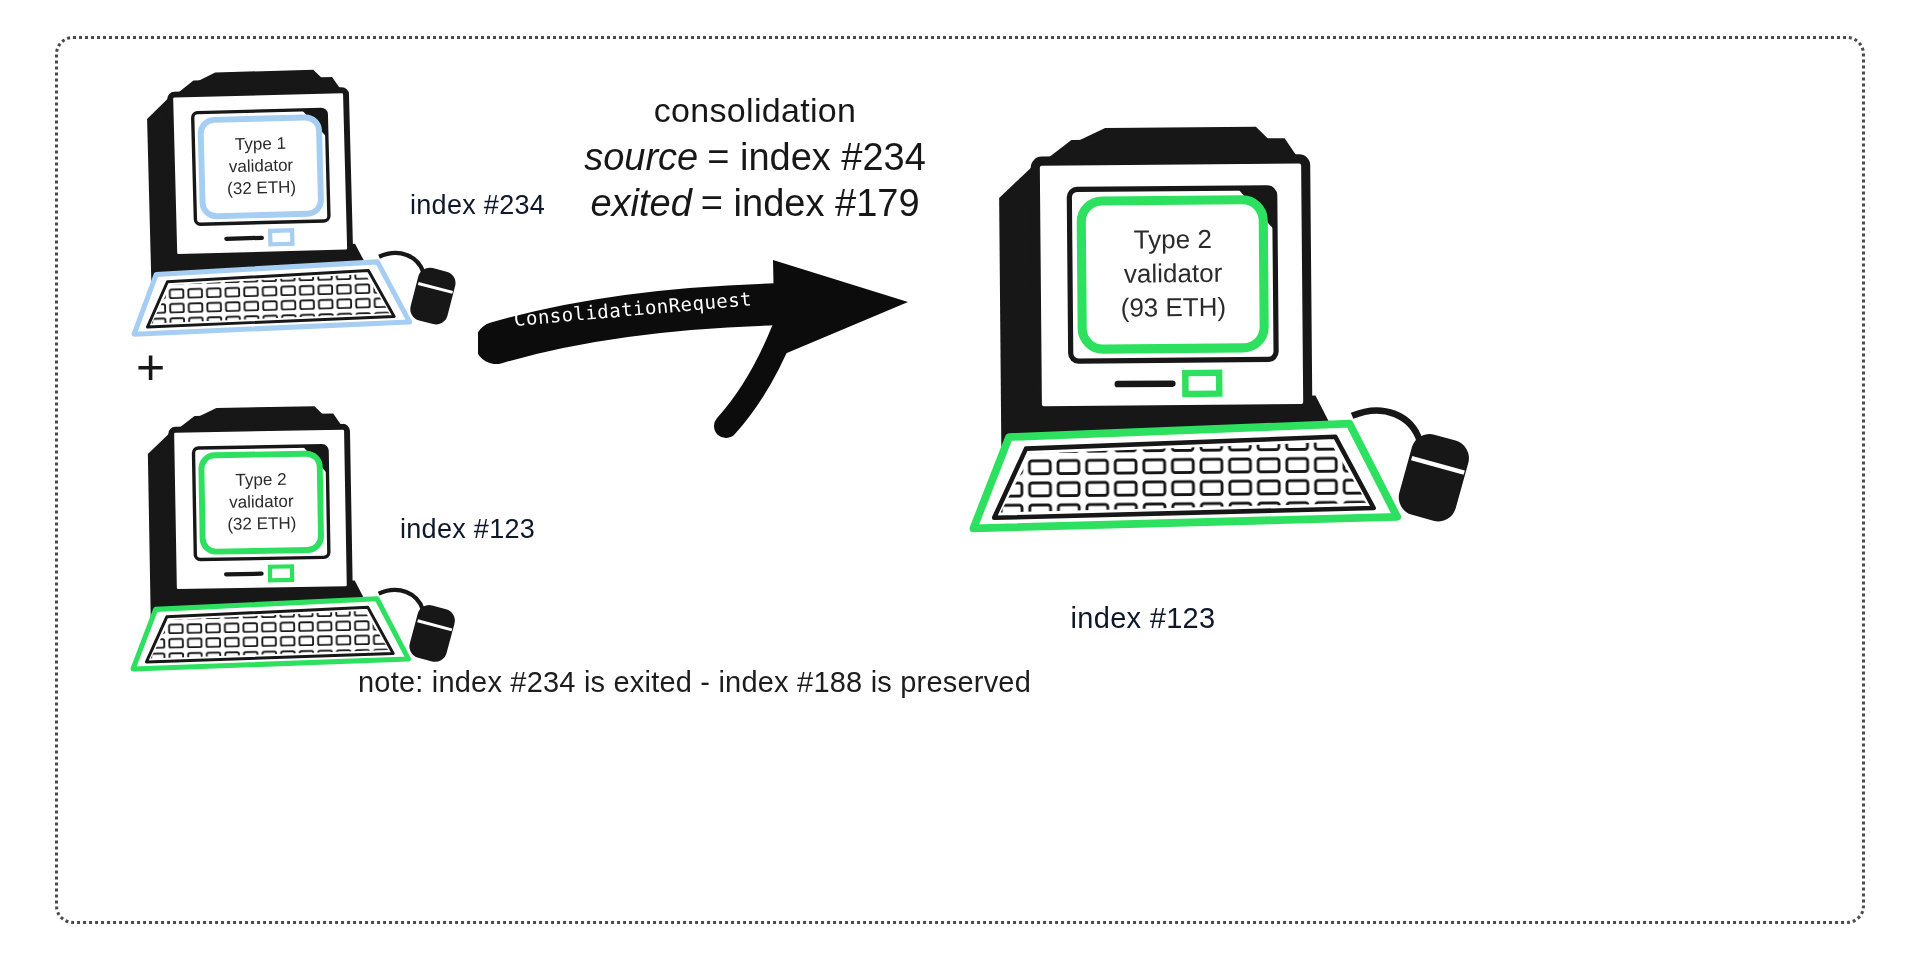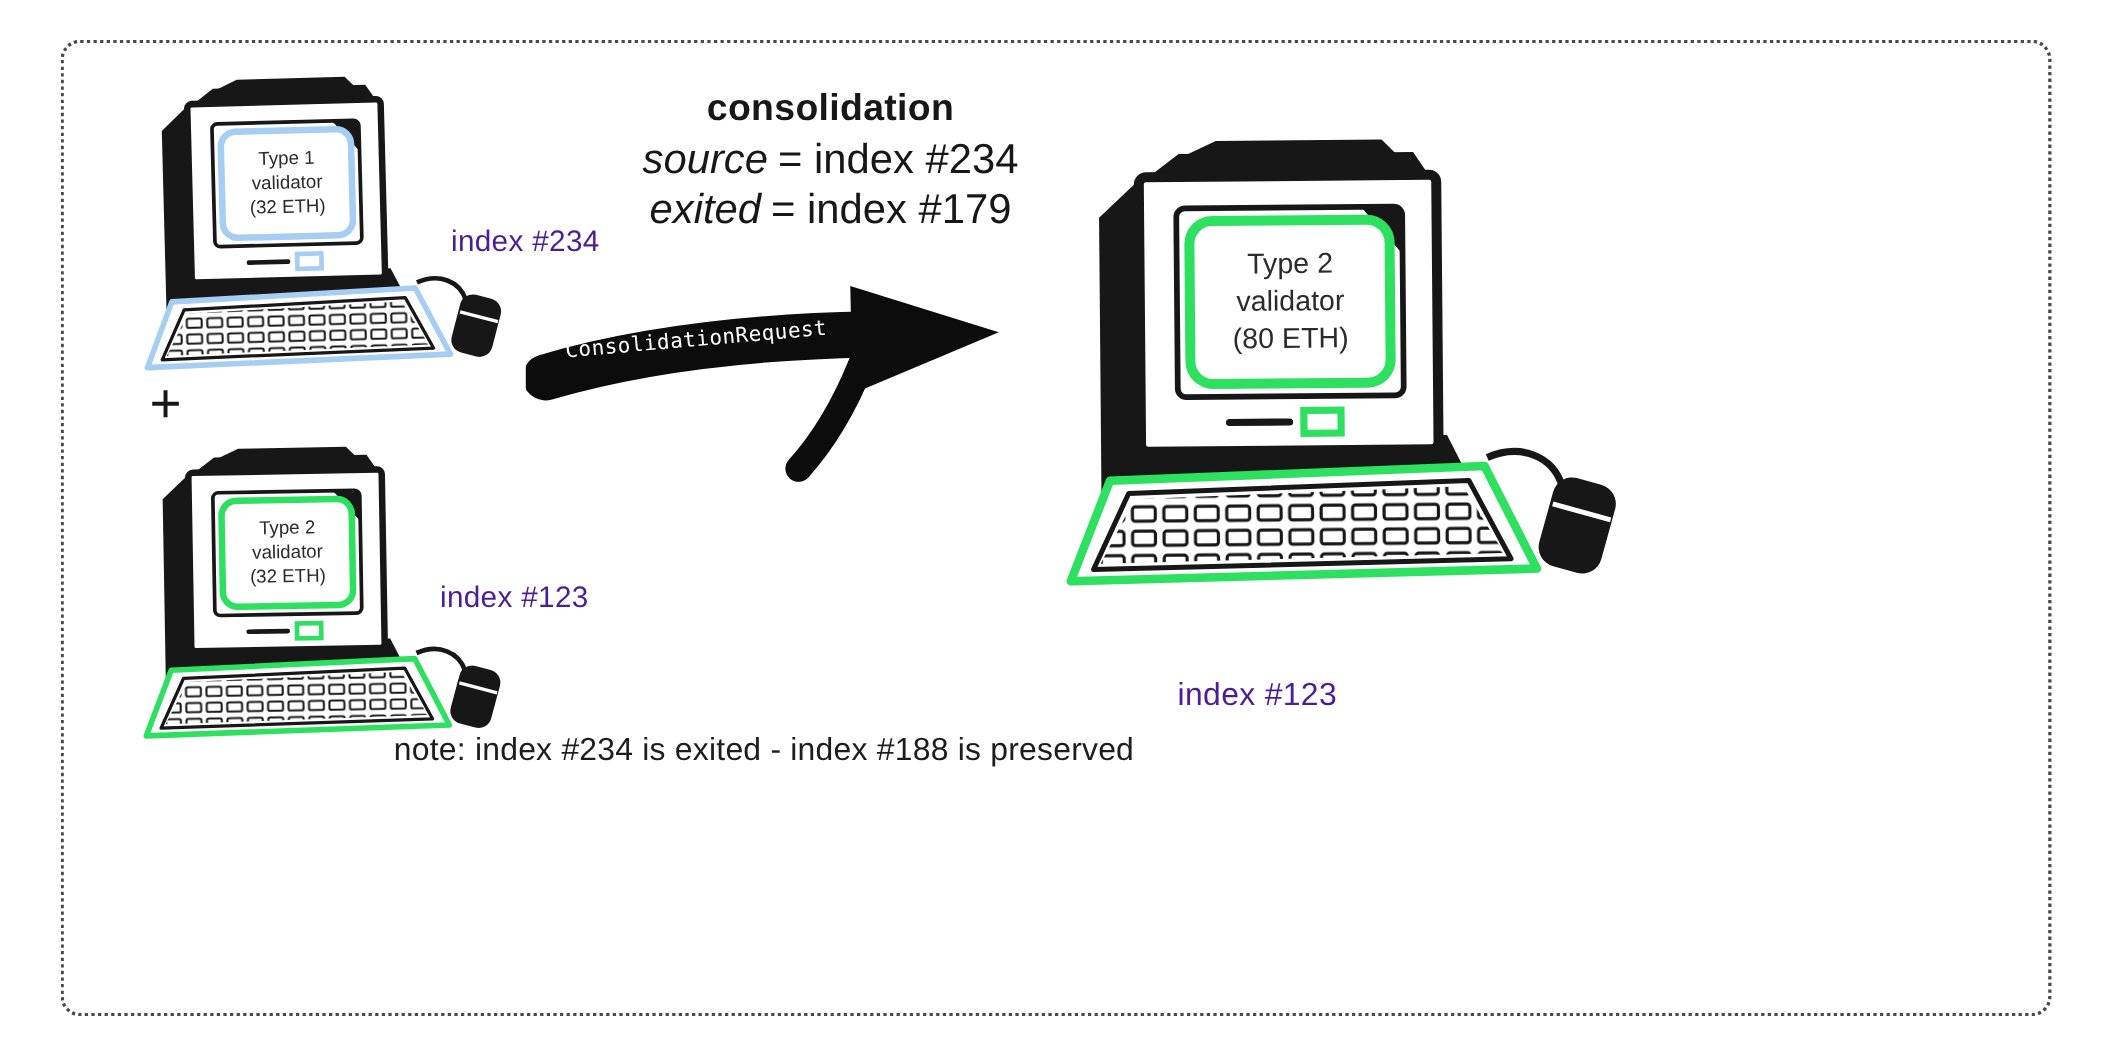--- a/index.html
+++ b/index.html
@@ -19,30 +19,30 @@
 
   .screen-text {
     position:absolute; left:29.8%; top:17.4%; width:31.9%; height:34.2%;
     display:flex; flex-direction:column; align-items:center; justify-content:center;
     text-align:center; color:#2b2b2b; line-height:1.3; font-weight:400;
   }
   .computer.small .screen-text { font-size:17px; }
   .computer.large .screen-text { font-size:26px; }
 
   .index-label {
-    position:absolute; font-size:27px; color:#4c1d95; letter-spacing:0.3px;margin-top:14px;
+    position:absolute; font-size:27px; color:#0f172a; letter-spacing:0.3px;
   }
   .label-a { left:410px; top:190px; }
   .label-b { left:400px; top:514px; }
   .label-c { left:1043px; top:602px; width:200px; text-align:center; font-size:29px; }
 
   .plus { position:absolute; left:136px; top:338px; font-size:50px; font-weight:500; color:#171717; }
 
   .center-text { position:absolute; left:505px; top:74px; width:500px; text-align:center; color:#171717; }
-  .center-title { font-size:34px; font-weight:700; line-height:48px; letter-spacing:0.3px; }
+  .center-title { font-size:34px; font-weight:400; line-height:48px; letter-spacing:0.3px;margin-top:12px; }
   .center-line { font-size:38px; line-height:46px; }
   .center-line .it { font-style:italic; margin-right:9px; }
 
   .arrow-svg { position:absolute; left:478px; top:228px; width:450px; height:215px; }
   .arrow-label {
     position:absolute; left:514px; top:308px; width:300px;
     font-family:"DejaVu Sans Mono", monospace; font-size:19px; color:#ffffff;
     letter-spacing:0.5px; transform:rotate(-5deg); transform-origin:left center;
     white-space:nowrap;
   }
@@ -136,18 +136,18 @@
 </svg>
 <div class="arrow-label">ConsolidationRequest</div>
 
 <div class="computer large computer-c" style="color: rgb(46, 224, 95);">
   <svg viewBox="0 0 440 330">
       <use href="#mac"></use>
     </svg>
   <div class="screen-text">
     <span>Type 2</span>
     <span>validator</span>
-    <span>(80 ETH)</span>
+    <span>(93 ETH)</span>
   </div>
 </div>
 <div class="index-label label-c">index #123</div>
 
 <div class="note">note: index #234 is exited - index #188 is preserved</div>
 
 </body></html>

